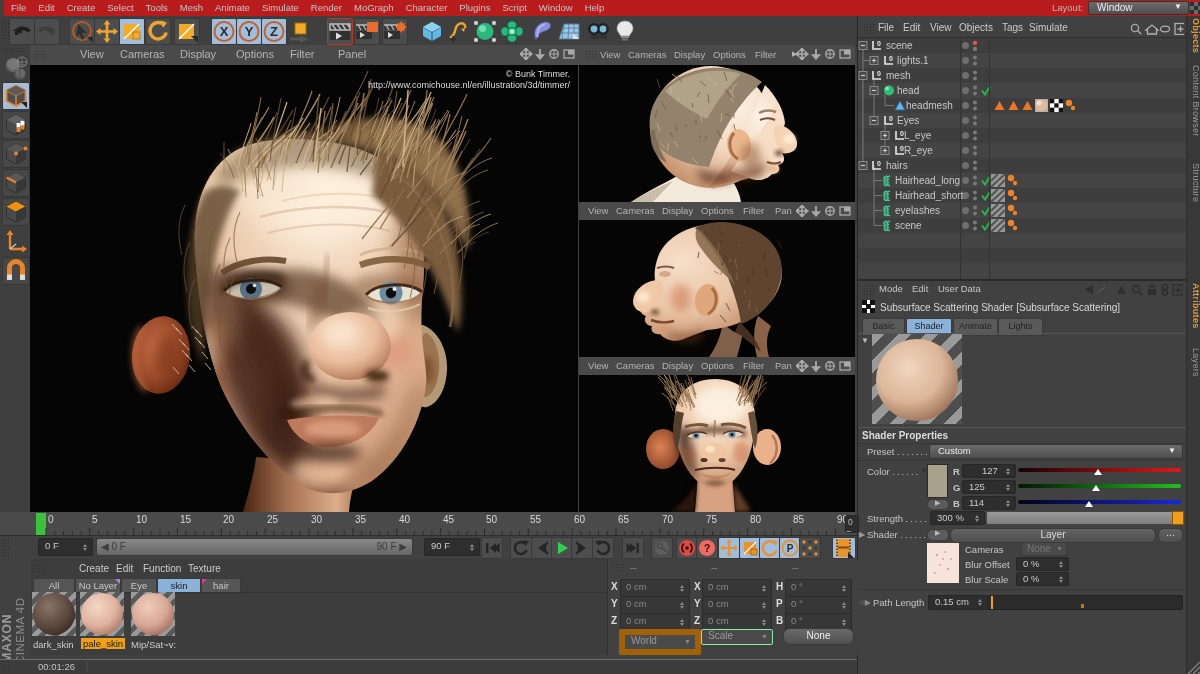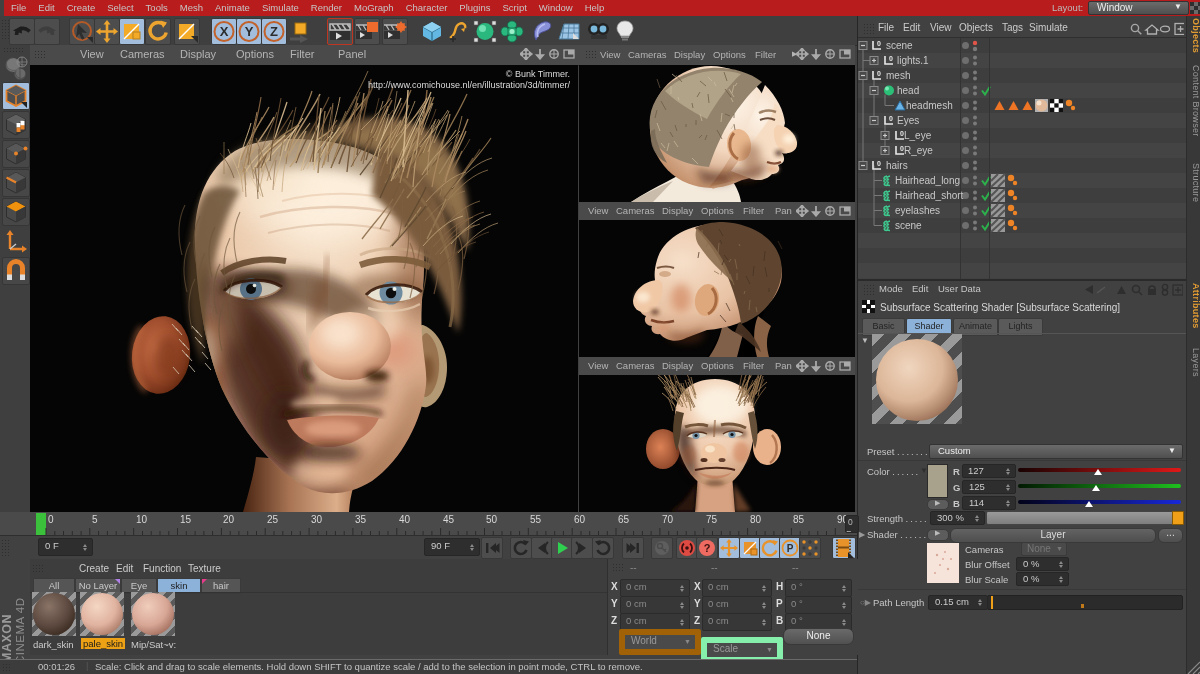--- a/index.html
+++ b/index.html
@@ -1171,32 +1171,35 @@
           <radialGradient id="psph" cx="40%" cy="35%" r="75%">
             <stop offset="0%" stop-color="#f0d6bf"></stop>
             <stop offset="55%" stop-color="#dcb698"></stop>
             <stop offset="85%" stop-color="#a87f64"></stop>
             <stop offset="100%" stop-color="#845f48"></stop>
           </radialGradient>
         </defs>
         <circle cx="45" cy="46" r="41" fill="url(#psph)"></circle>
       </svg>
  </div>
+ <div class="abs" style="left:0;top:411px;width:328px;height:15px;border-top:1px solid #565656;border-bottom:1px solid #383838">
+      <b style="position:absolute;left:4px;top:2px;color:#dcdcdc;font-size:10px">Shader Properties</b>
+    </div>
  <div id="amrows">
   <span class="abs amlabel" style="left:9px;top:430px">Preset <span style="letter-spacing:2px">.......</span></span>
   <div class="abs ddl" style="left:71px;top:428px;width:252px;height:13px"><span style="margin-left:8px;position:relative;top:0px">Custom</span><span style="position:absolute;right:6px;top:1px;font-size:8px">▼</span></div>
   <div class="abs" style="left:0;top:444px;width:328px;height:1px;background:#383838"></div>
   <span class="abs amlabel" style="left:9px;top:450px">Color <span style="letter-spacing:2px">......</span></span>
   <span class="abs" style="left:62px;top:450px;color:#2e2e2e;font-size:8px">▼</span>
   <div class="abs" style="left:69px;top:448px;width:19px;height:32px;background:#a8a28d;border:1px solid #2a2a2a"></div>
   <div class="abs" style="left:69px;top:483px;width:20px;height:9px;background:#5c5c5c;border-radius:5px;border:1px solid #3a3a3a">
         <span style="position:absolute;left:7px;top:-1px;font-size:7px;color:#bbb">▶</span>
       </div>
   <span class="abs amlabel" style="left:95px;top:450px;font-weight:bold">R</span>
-  <div class="fld" style="left:104px;top:448px;width:52px;height:12px"><span style="margin-left:5px">127</span><span class="sp"></span></div>
+  <div class="fld" style="left:104px;top:448px;width:52px;height:12px"><span style="margin-left:19px">127</span><span class="sp"></span></div>
   <span class="abs amlabel" style="left:95px;top:466px;font-weight:bold">G</span>
   <div class="fld" style="left:104px;top:464px;width:52px;height:12px"><span style="margin-left:6px">125</span><span class="sp"></span></div>
   <span class="abs amlabel" style="left:95px;top:482px;font-weight:bold">B</span>
   <div class="fld" style="left:104px;top:480px;width:52px;height:12px"><span style="margin-left:6px">114</span><span class="sp"></span></div>
   <div class="abs" style="left:160px;top:452px;width:163px;height:4px;border-radius:2px;background:linear-gradient(90deg,#180202,#e01818)"></div>
   <div class="abs" style="left:236px;top:453px;width:0;height:0;border-left:4px solid transparent;border-right:4px solid transparent;border-bottom:6px solid #fff"></div>
   <div class="abs" style="left:160px;top:468px;width:163px;height:4px;border-radius:2px;background:linear-gradient(90deg,#021802,#1ec01e)"></div>
   <div class="abs" style="left:234px;top:469px;width:0;height:0;border-left:4px solid transparent;border-right:4px solid transparent;border-bottom:6px solid #fff"></div>
   <div class="abs" style="left:160px;top:484px;width:163px;height:4px;border-radius:2px;background:linear-gradient(90deg,#020218,#1828d8)"></div>
   <div class="abs" style="left:227px;top:485px;width:0;height:0;border-left:4px solid transparent;border-right:4px solid transparent;border-bottom:6px solid #fff"></div>
@@ -1270,20 +1273,24 @@
       <text x="706" y="11" font-size="10" fill="#d8d8d8" font-family="Liberation Sans">75</text>
       <text x="750" y="11" font-size="10" fill="#d8d8d8" font-family="Liberation Sans">80</text>
       <text x="793" y="11" font-size="10" fill="#d8d8d8" font-family="Liberation Sans">85</text>
       <text x="837" y="11" font-size="10" fill="#d8d8d8" font-family="Liberation Sans">90</text>
     </svg>
  <div class="abs fld" style="left:845px;top:3px;width:12px;height:16px;overflow:hidden"><span style="margin-left:2px;font-size:8.5px;color:#bbb">0 F</span></div>
 </div>
 <div class="abs" id="transport">
  <div class="abs grip" style="left:1px;top:3px;width:8px;height:17px"></div>
  <div class="abs fld" style="left:38px;top:2px;width:53px;height:16px"><span style="margin-left:6px;position:relative;top:1px">0 F</span><span class="sp"></span></div>
+ <div class="abs" style="left:96px;top:2px;width:315px;height:16px;background:linear-gradient(#888,#666);border:1px solid #3a3a3a;border-radius:3px">
+  <span style="position:absolute;left:4px;top:2px;color:#3c3c3c;font-size:10px">◀ 0 F</span>
+  <span style="position:absolute;right:5px;top:2px;color:#3c3c3c;font-size:10px">90 F ▶</span>
+ </div>
  <div class="abs fld" style="left:424px;top:2px;width:54px;height:16px"><span style="margin-left:6px;position:relative;top:1px">90 F</span><span class="sp"></span></div>
  <div id="pbtns">
       <div class="pbtn" style="left:481px;width:20px"><svg width="20" height="20">
           <rect x="4" y="5" width="2.4" height="10" fill="#262626"></rect>
           <path d="M14 5 l-6 5 6 5z" fill="#262626"></path>
           <path d="M17.5 5 l-6 5 6 5z" fill="#262626"></path>
         </svg></div>
       <div class="pbtn" style="left:510px;width:20px"><svg width="20" height="20">
           <path d="M14.5 6.2 A6 6 0 1 0 15.5 12" stroke="#262626" stroke-width="2.6" fill="none"></path>
           <path d="M12 2 l6 1.5 -3.5 4z" fill="#262626"></path>
@@ -1436,29 +1443,28 @@
     <div class="cfld" style="left:94px;top:37px;width:68px"><span style="margin-left:5px;position:relative;top:1px">0 cm</span><span class="sp"></span></div>
  <div class="clbl" style="left:86px;top:56px">Z</div>
     <div class="cfld" style="left:94px;top:54px;width:68px"><span style="margin-left:5px;position:relative;top:1px">0 cm</span><span class="sp"></span></div>
  <div class="clbl" style="left:168px;top:22px">H</div>
     <div class="cfld" style="left:177px;top:20px;width:65px"><span style="margin-left:5px;position:relative;top:1px">0 °</span><span class="sp"></span></div>
  <div class="clbl" style="left:168px;top:39px">P</div>
     <div class="cfld" style="left:177px;top:37px;width:65px"><span style="margin-left:5px;position:relative;top:1px">0 °</span><span class="sp"></span></div>
  <div class="clbl" style="left:168px;top:56px">B</div>
     <div class="cfld" style="left:177px;top:54px;width:65px"><span style="margin-left:5px;position:relative;top:1px">0 °</span><span class="sp"></span></div>
  <div class="abs" style="left:11px;top:70px;width:70px;height:14px;background:#4a4a4a;border:6px solid #a16207;border-radius:2px;color:#999"><span style="margin-left:6px">World</span><span style="position:absolute;right:4px;top:3px;font-size:7px;color:#888">▼</span></div>
- <div class="abs" style="left:93px;top:78px;width:70px;height:14px;background:#4a4a4a;border:6px solid #86efac;border-radius:2px;color:#999"><span style="margin-left:6px">Scale</span><span style="position:absolute;right:4px;top:3px;font-size:7px;color:#888">▼</span></div>
+ <div class="abs" style="left:93px;top:70px;width:70px;height:14px;background:#4a4a4a;border:1px solid #86efac;border-radius:2px;color:#999"><span style="margin-left:6px">Scale</span><span style="position:absolute;right:4px;top:3px;font-size:7px;color:#888">▼</span></div>
  <div class="abs" style="left:175px;top:69px;width:69px;height:15px;background:linear-gradient(#6a6a6a,#505050);border:1px solid #393939;border-radius:7px;text-align:center;color:#eee"><span style="position:relative;top:1px">None</span></div>
 </div>
 <div class="abs" id="brand" style="left:0;top:560px;width:30px;height:110px">
  <div style="position:absolute;left:0px;top:28px;width:14px;height:75px;writing-mode:vertical-rl;transform:rotate(180deg);color:#9a9a9a;font-weight:bold;font-size:12.5px;letter-spacing:.5px">MAXON</div>
  <div style="position:absolute;left:13px;top:12px;width:14px;height:92px;writing-mode:vertical-rl;transform:rotate(180deg);color:#8f8f8f;font-size:11.5px;letter-spacing:.5px">CINEMA 4D</div>
 </div>
 
 <div class="abs" id="statusbar">
  <div class="abs grip" style="left:2px;top:3px;width:9px;height:9px"></div>
  <span class="abs" style="left:38px;top:1px">00:01:26</span>
  <span class="abs" style="left:86px;top:0px;color:#555">|</span>
- <span class="abs" style="left:95px;top:1px">Scale: Click and drag to scale elements. Hold down SHIFT to quantize scale / add to the selection in point mode, CTRL to remove.</span>
 </div>
 <svg class="abs" style="left:1186px;top:660px" width="14" height="14">
     <path d="M14 2 L2 14 M14 7 L7 14 M14 12 L12 14" stroke="#8a8a8a" stroke-width="1.2"></path>
   </svg>
 
 </body></html>

